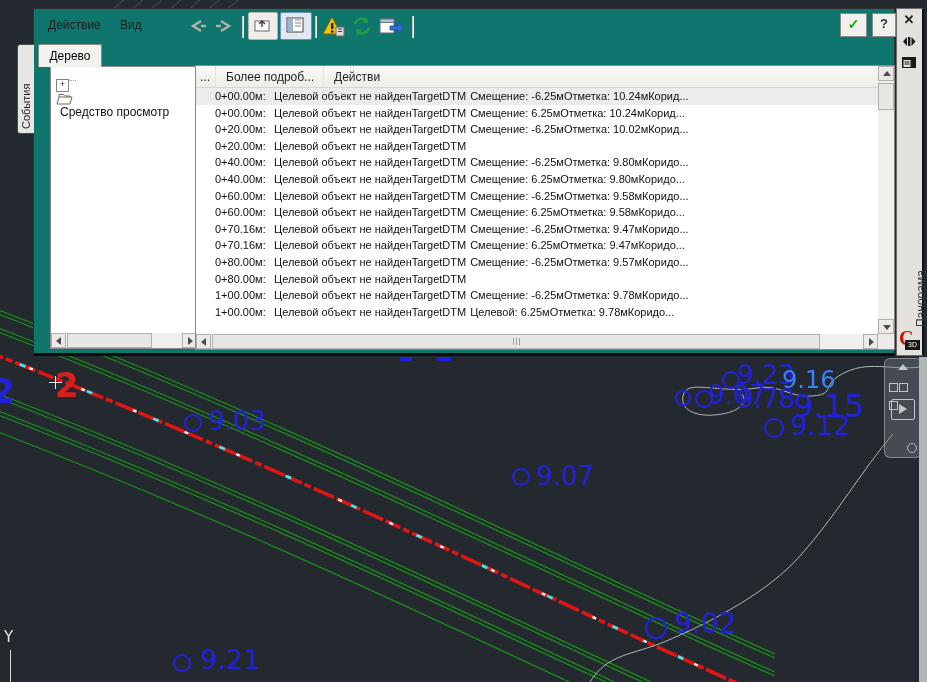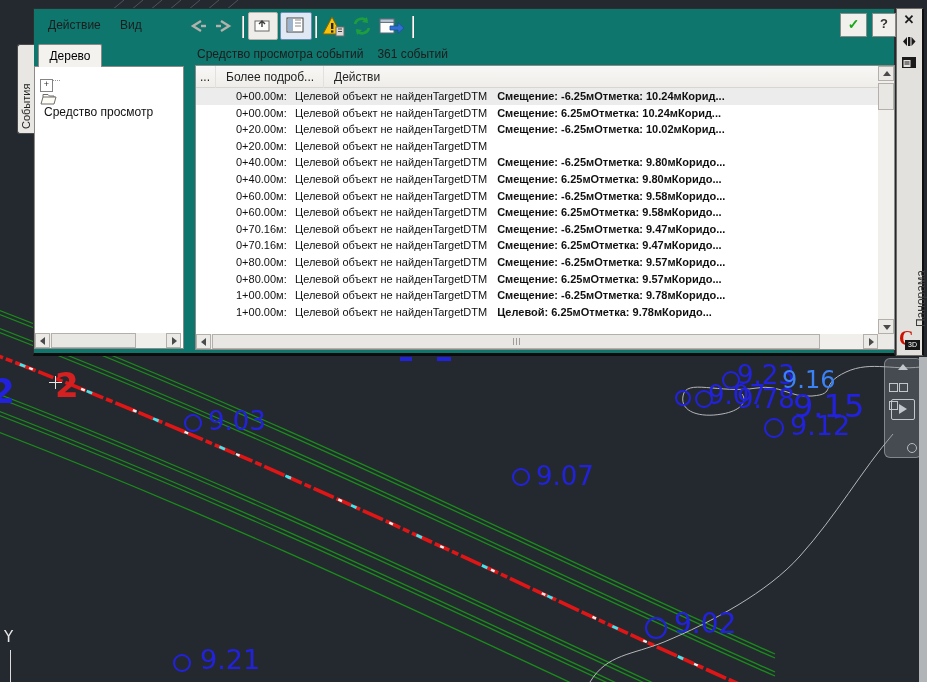--- a/index.html
+++ b/index.html
@@ -39,21 +39,21 @@
   .tbtn.pressed{border:1px solid #6b8db8;background:#dfe8f3;}
   .ticon{position:absolute;top:6px;}
   .rbtn{position:absolute;top:4px;width:25px;height:22px;background:#f2f0ed;border:1px solid #8c8a87;
         text-align:center;font-size:14px;line-height:20px;}
   #btn-check{left:806px;color:#18a818;font-weight:bold;}
   #btn-help{left:838px;width:22px;color:#333;font-weight:bold;font-size:13px;}
   
   #tree-tab{position:absolute;left:4px;top:35px;width:64px;height:23px;background:#f4f2ef;
             border:1px solid #8c8a87;border-bottom:none;border-radius:2px 2px 0 0;
             font-size:12px;text-align:center;padding-top:4px;box-sizing:border-box;z-index:2;}
-  #tree-box{position:absolute;left:0;top:57px;width:148px;height:281px;background:#fff;border:1px solid #8c8a87;}
+  #tree-box{position:absolute;left:16px;top:57px;width:148px;height:281px;background:#fff;border:1px solid #8c8a87;}
   .tree-item{position:absolute;left:5px;top:7px;height:16px;white-space:nowrap;font-size:12px;color:#111;}
   .expander{display:inline-block;width:11px;height:11px;border:1px solid #848484;background:#fff;
             font-size:9px;line-height:9px;text-align:center;vertical-align:-2px;color:#333;}
   .tconn{display:inline-block;width:7px;border-top:1px dotted #999;vertical-align:4px;}
   .tree-label{margin-left:4px;}
   
   .sb{background:#f1efec;position:absolute;}
   .sbtn{position:absolute;width:15px;height:15px;background:#eceae7;border:1px solid #b3b0ac;box-sizing:border-box;}
   .sbtn .tri{position:absolute;width:0;height:0;}
   .tri-left{left:4px;top:3px;border-top:4px solid transparent;border-bottom:4px solid transparent;border-right:5px solid #4a4a4a;}
@@ -70,23 +70,23 @@
   #thead{position:absolute;left:0;top:0;width:100%;height:22px;background:linear-gradient(#f9f8f6,#efede9);
          border-bottom:1px solid #d9d6d2;display:flex;font-size:12px;color:#222;box-sizing:border-box;}
   .hcell{padding:4px 0 0 10px;box-sizing:border-box;border-right:1px solid #e3e1dd;height:22px;white-space:nowrap;overflow:hidden;}
   #hc-dots{width:20px;padding-left:4px;}
   #hc-desc{width:497px;}
   #hc-det{width:108px;}
   #hc-act{width:56px;border-right:none;}
   #rows{position:absolute;left:0;top:22px;right:16px;bottom:15px;overflow:hidden;font-size:11px;}
   .trow{height:16.6px;line-height:16.6px;white-space:nowrap;display:flex;color:#101010;}
   .trow.sel{background:#ececec;}
-  .trow .st{width:50px;margin-left:40px;text-align:right;flex:none;}
+  .trow .st{width:50px;margin-left:19px;text-align:right;flex:none;}
   .trow .msg{margin-left:9px;flex:none;}
-  .trow .det{margin-left:10px;flex:none;font-weight:bold;}
+  .trow .det{margin-left:4px;flex:none;}
   #tbl-vscroll{right:0;top:0;width:16px;height:268px;}
   #tbl-hscroll{left:0;bottom:0;height:15px;right:16px;}
   #tbl-corner{position:absolute;right:0;bottom:0;width:16px;height:15px;background:#eceae7;}
   
   #events-tab{position:absolute;left:17px;top:44px;width:17px;height:90px;background:#e9e7e4;
               border:1px solid #4a4a4a;border-right:none;border-radius:3px 0 0 3px;z-index:3;box-sizing:border-box;}
   #events-tab span{position:absolute;left:2px;top:84px;transform:rotate(-90deg);transform-origin:0 0;
                    font-size:11px;color:#222;white-space:nowrap;}
   #side-strip{position:absolute;left:896px;top:8px;width:25px;height:346px;background:#e3e1de;
               border:1px solid #6e6c69;border-right:2px solid #101010;z-index:2;box-sizing:content-box;}
@@ -249,23 +249,20 @@
       <div class="sbtn" style="left:0;top:0">
           <div class="tri tri-left"></div>
         </div>
       <div class="sthumb" style="left:16px;top:0;width:85px;height:15px;"></div>
       <div class="sbtn" style="right:0;top:0">
           <div class="tri tri-right"></div>
         </div>
     </div>
   </div>
 
-  <div id="view-title">
-    <span>Средство просмотра событий</span><span class="cnt">361 событий</span>
-  </div>
 
   <div id="table">
     <div id="thead">
       <div class="hcell" id="hc-dots">...</div>
       <div class="hcell" id="hc-det">Более подроб...</div>
       <div class="hcell" id="hc-act">Действие</div>
     </div>
     <div id="rows">
 
     <div class="trow sel" style="">
@@ -318,21 +315,20 @@
         <span class="det">Смещение: 6.25мОтметка: 9.47мКоридо...</span>
       </div>
         <div class="trow" style="">
         <span class="st">0+80.00м:</span>
         <span class="msg">Целевой объект не найденTargetDTM</span>
         <span class="det">Смещение: -6.25мОтметка: 9.57мКоридо...</span>
       </div>
         <div class="trow" style="">
         <span class="st">0+80.00м:</span>
         <span class="msg">Целевой объект не найденTargetDTM</span>
-        <span class="det">Смещение: 6.25мОтметка: 9.57мКоридо...</span>
       </div>
         <div class="trow" style="">
         <span class="st">1+00.00м:</span>
         <span class="msg">Целевой объект не найденTargetDTM</span>
         <span class="det">Смещение: -6.25мОтметка: 9.78мКоридо...</span>
       </div>
         <div class="trow" style="">
         <span class="st">1+00.00м:</span>
         <span class="msg">Целевой объект не найденTargetDTM</span>
         <span class="det">Целевой: 6.25мОтметка: 9.78мКоридо...</span>

